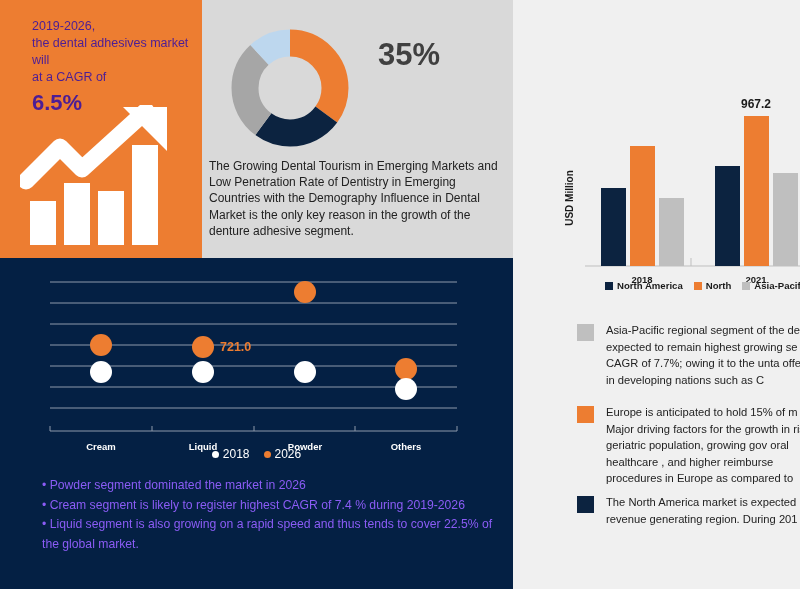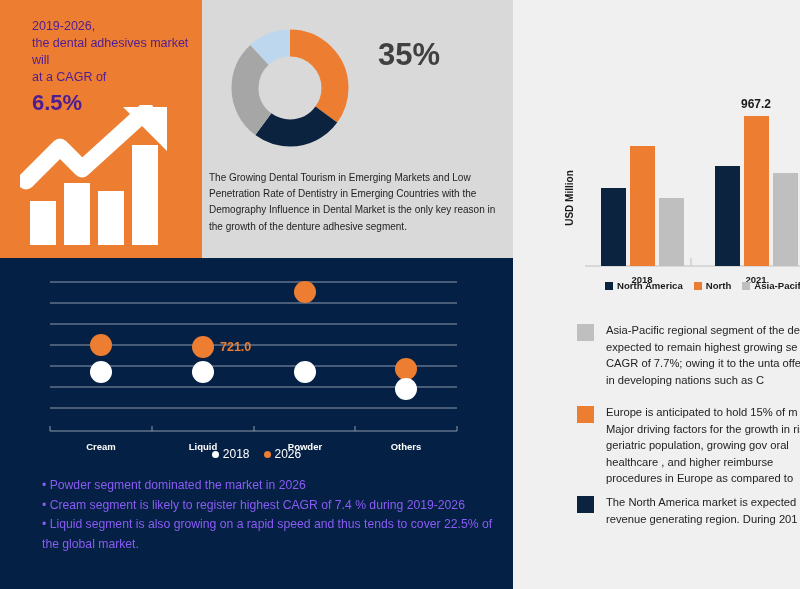--- a/index.html
+++ b/index.html
@@ -27,22 +27,22 @@
   #growth-icon { position:absolute; left:20px; top:105px; width:175px; height:140px; }
 
   
   #donut-wrap { position:absolute; left:230px; top:28px; width:120px; height:120px; }
   #donut-wrap svg { display:block; }
 
   #donut-stat { position:absolute; left:378px; top:36px; width:125px; }
   #donut-stat .big { font-size:31px; font-weight:700; color:#404040; line-height:38px; }
   #donut-stat .sub { font-size:11.5px; font-weight:700; color:#1a1a1a; line-height:15.5px; margin-top:6px; }
 
-  #donut-para { position:absolute; left:209px; top:170px; width:300px;
-                font-size:10px; line-height:16.2px; color:#222222; }
+  #donut-para { position:absolute; left:209px; top:158px; width:300px;
+                font-size:12px; line-height:16.2px; color:#222222; }
 
   
   #dot-chart { position:absolute; left:0; top:258px; width:441px; height:200px; }
   #dot-chart svg { display:block; }
 
   #dot-legend { position:absolute; left:0; top:447px; width:513px;
                 display:flex; justify-content:center; gap:14px; align-items:center; }
   .leg-item { display:flex; align-items:center; gap:4px; color:#ffffff; font-size:12px; }
   .leg-dot { width:7px; height:7px; border-radius:50%; display:inline-block; }
 

